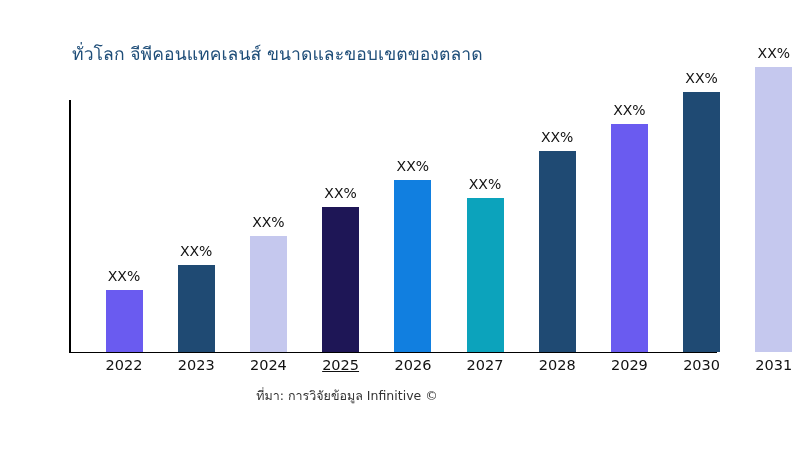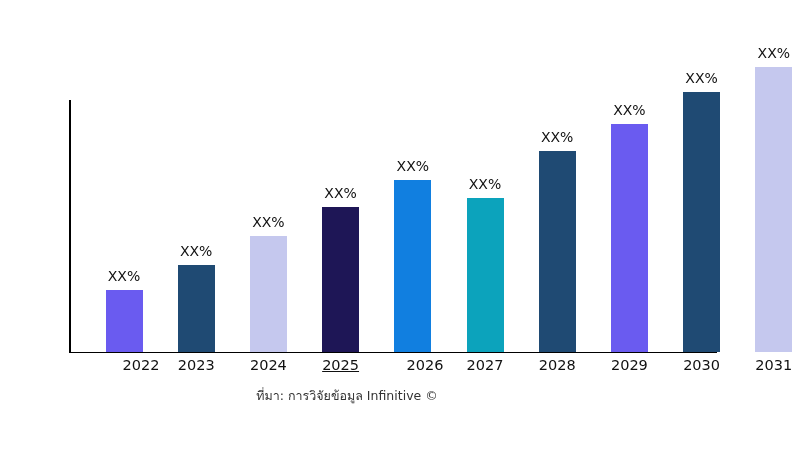--- a/index.html
+++ b/index.html
@@ -101,40 +101,41 @@
     color: #333333;
     white-space: nowrap;
     margin-left: 7px;
   }
 </style>
 </head>
 <body>
 
 <div id="chart-root">
 
+  <div class="chart-title">ทั่วโลก จีพีคอนแทคเลนส์ ขนาดและขอบเขตของตลาด</div>
 
   <div class="axis-y-line"></div>
   <div class="axis-x-line"></div>
 
   <div class="plot-area" id="plot-area">
       <div class="bar" style="left: 105.5px; width: 37px; height: 61.9231px; background: rgb(106, 91, 240);"></div>
       <div class="bar-value-label" style="left: 94px; top: 268.077px; width: 60px;">XX%</div>
-      <div class="category-label" style="left: 106px; width: 70px; text-align: center;">2022</div>
+      <div class="category-label" style="left: 89px; width: 70px; text-align: center;">2022</div>
       <div class="bar" style="left: 177.7px; width: 37px; height: 86.6923px; background: rgb(31, 74, 115);"></div>
       <div class="bar-value-label" style="left: 166.2px; top: 243.308px; width: 60px;">XX%</div>
       <div class="category-label" style="left: 161.2px; width: 70px;">2023</div>
       <div class="bar" style="left: 249.9px; width: 37px; height: 116.415px; background: rgb(197, 200, 238);"></div>
       <div class="bar-value-label" style="left: 238.4px; top: 213.585px; width: 60px;">XX%</div>
       <div class="category-label" style="left: 233.4px; width: 70px;">2024</div>
       <div class="bar" style="left: 322.1px; width: 37px; height: 144.9px; background: rgb(30, 22, 86);"></div>
       <div class="bar-value-label" style="left: 310.6px; top: 185.1px; width: 60px;">XX%</div>
       <div class="category-label" style="left: 305.6px; width: 70px; text-decoration: underline;">2025</div>
       <div class="bar" style="left: 394.3px; width: 37px; height: 172.146px; background: rgb(17, 127, 224);"></div>
       <div class="bar-value-label" style="left: 382.8px; top: 157.854px; width: 60px;">XX%</div>
-      <div class="category-label" style="left: 390px; width: 70px;">2026</div>
+      <div class="category-label" style="left: 378px; width: 70px;">2026</div>
       <div class="bar" style="left: 466.5px; width: 37px; height: 153.569px; background: rgb(12, 163, 188);"></div>
       <div class="bar-value-label" style="left: 455px; top: 176.431px; width: 60px;">XX%</div>
       <div class="category-label" style="left: 450px; width: 70px;">2027</div>
       <div class="bar" style="left: 538.7px; width: 37px; height: 200.631px; background: rgb(31, 74, 115);"></div>
       <div class="bar-value-label" style="left: 527.2px; top: 129.369px; width: 60px;">XX%</div>
       <div class="category-label" style="left: 522.2px; width: 70px;">2028</div>
       <div class="bar" style="left: 610.9px; width: 37px; height: 227.877px; background: rgb(106, 91, 240);"></div>
       <div class="bar-value-label" style="left: 599.4px; top: 102.123px; width: 60px;">XX%</div>
       <div class="category-label" style="left: 594.4px; width: 70px;">2029</div>
       <div class="bar" style="left: 683.1px; width: 37px; height: 260.077px; background: rgb(31, 74, 115);"></div>

